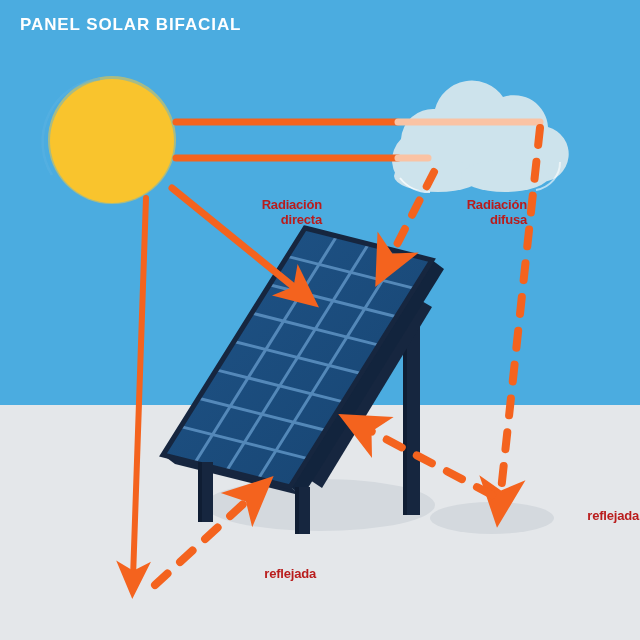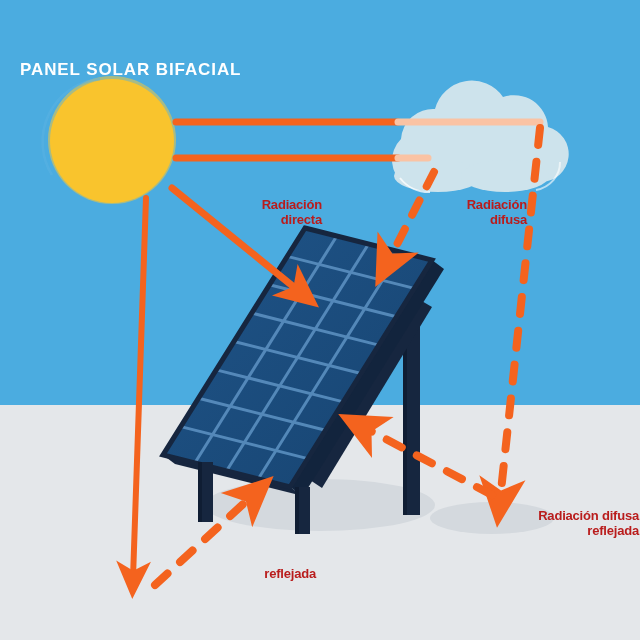--- a/index.html
+++ b/index.html
@@ -2,21 +2,21 @@
 <html><head>
 <meta charset="utf-8">
 <style>
   html,body{margin:0;padding:0;background:#ffffff;}
   #stage{position:relative;width:640px;height:640px;overflow:hidden;
          font-family:"Liberation Sans", sans-serif;}
   #stage svg{position:absolute;top:0;left:0;}
   .lbl{position:absolute;font-weight:bold;color:#b91c1c;line-height:1.12;
        text-align:right;letter-spacing:-0.2px;}
   #title{position:absolute;left:20px;top:15px;color:#ffffff;font-weight:bold;
-         font-size:17px;letter-spacing:0.9px;margin-top:45px;}
+         font-size:17px;letter-spacing:0.9px;}
 </style>
 </head>
 <body>
 
 <div id="stage">
 
   <svg width="640" height="640" viewBox="0 0 640 640">
 
     <defs>
       <marker id="ah" markerWidth="7" markerHeight="7" refX="3.1" refY="3.2" orient="auto" markerUnits="strokeWidth">
@@ -125,21 +125,20 @@
     <div>Radiación</div>
     <div>directa</div>
   </div>
 
   <div class="lbl" style="left:415px;top:198px;width:112px;font-size:13px;">
     <div>Radiación</div>
     <div>difusa</div>
   </div>
 
   <div class="lbl" style="left:479px;top:509px;width:160px;font-size:13px;">
-    <div>Radiación difusa</div>
     <div>reflejada</div>
   </div>
 
   <div class="lbl" style="left:152px;top:567px;width:164px;font-size:13px;">
     <div>reflejada</div>
   </div>
 
 </div>
 
 </body></html>

